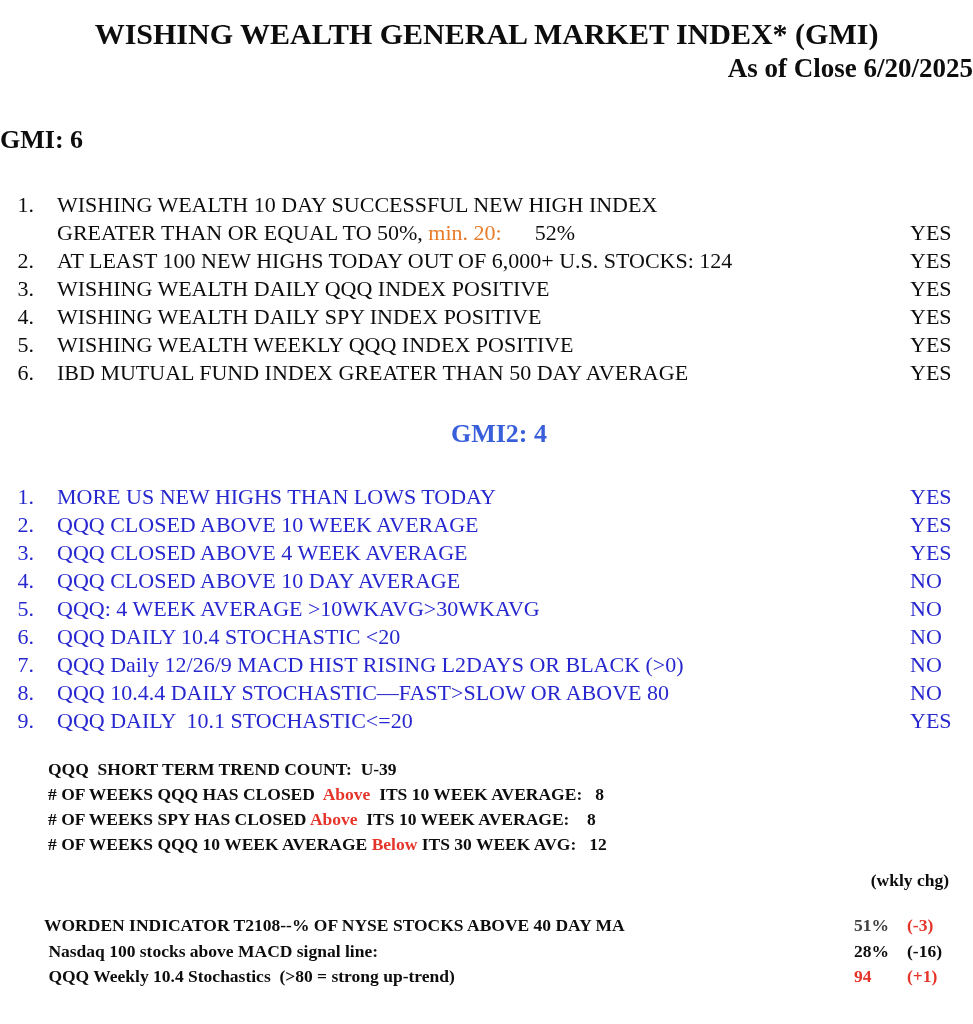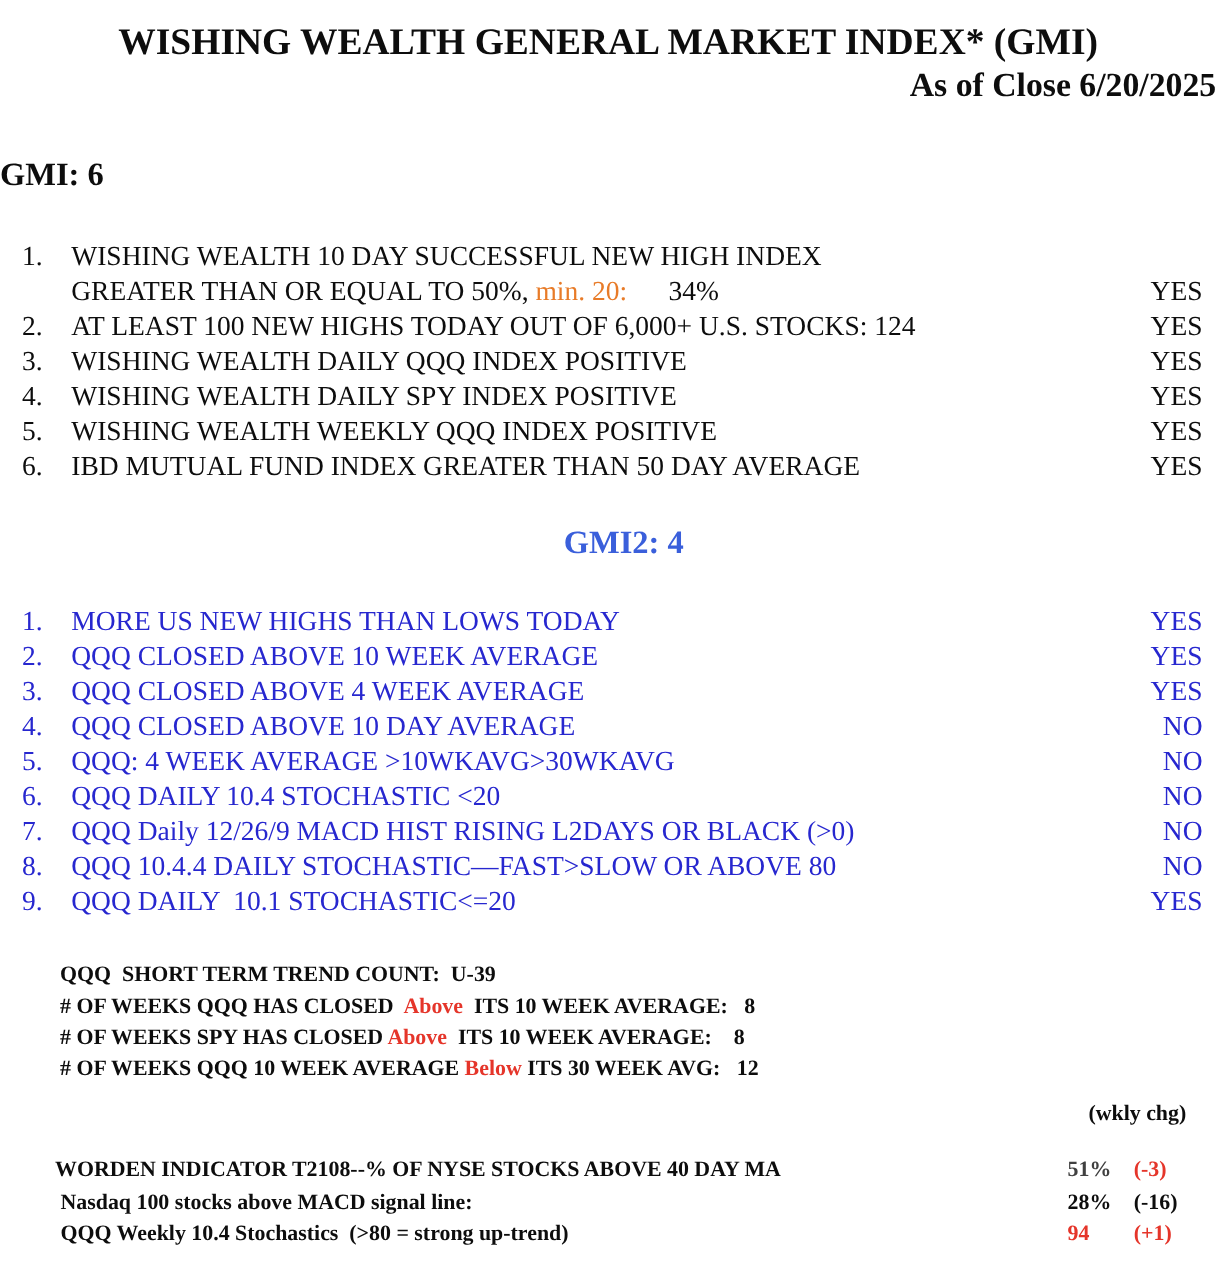--- a/index.html
+++ b/index.html
@@ -17,23 +17,23 @@
   }
   .title{text-align:center;font-weight:bold;font-size:30px;line-height:36px;}
   .subtitle{text-align:right;font-weight:bold;font-size:27px;line-height:33px;}
   .gmi-heading{text-align:left;font-weight:bold;font-size:26px;line-height:30px;margin-top:40px;}
   .gmi2-heading{text-align:center;font-weight:bold;font-size:26px;line-height:30px;margin-top:32px;color:var(--blue-head);padding-left:25px;}
   .list{margin-top:36px;padding-right:11px;}
   .list2{margin-top:34px;padding-right:11px;color:var(--blue-list);}
   .row{display:flex;font-size:22px;line-height:28px;}
   .row .num{flex:none;width:34px;text-align:right;}
   .row .txt{flex:1;padding-left:23px;white-space:pre-wrap;}
-  .row .ans{flex:none;min-width:52px;text-align:right;}
+  .row .ans{flex:none;min-width:52px;text-align:left;}
   .footnote{text-align:center;font-weight:bold;font-size:20.5px;line-height:26px;margin-top:28px;}
-  .stats{margin:32px 0 0 48px;font-weight:bold;font-size:17.5px;line-height:25px;}
+  .stats{margin:22px 0 0 48px;font-weight:bold;font-size:17.5px;line-height:25px;}
   .stat-line{white-space:pre-wrap;}
   .wkly{font-weight:bold;font-size:17.5px;text-align:right;padding-right:24px;margin-top:13px;}
   .indicators{margin-top:22px;font-weight:bold;font-size:17.5px;line-height:25.5px;}
   .ind-row{display:flex;}
   .ind-label{flex:1;padding-left:44px;white-space:pre-wrap;}
   .ind-value{flex:none;width:53px;}
   .ind-change{flex:none;width:66px;}
 </style>
 </head>
 <body>
@@ -44,21 +44,21 @@
 
   <div class="gmi-heading">GMI: 6</div>
   <div class="list" id="gmi-list">
       <div class="row">
         <span class="num">1.</span>
         <span class="txt"><span>WISHING WEALTH 10 DAY SUCCESSFUL NEW HIGH INDEX</span></span>
         <span class="ans"></span>
       </div>
       <div class="row">
         <span class="num"></span>
-        <span class="txt"><span>GREATER THAN OR EQUAL TO 50%, </span><span style="color: rgb(232, 123, 40);">min. 20:</span><span>      34%</span></span>
+        <span class="txt"><span>GREATER THAN OR EQUAL TO 50%, </span><span style="color: rgb(232, 123, 40);">min. 20:</span><span>      52%</span></span>
         <span class="ans">YES</span>
       </div>
       <div class="row">
         <span class="num">2.</span>
         <span class="txt"><span>AT LEAST 100 NEW HIGHS TODAY OUT OF 6,000+ U.S. STOCKS: 124</span></span>
         <span class="ans">YES</span>
       </div>
       <div class="row">
         <span class="num">3.</span>
         <span class="txt"><span>WISHING WEALTH DAILY QQQ INDEX POSITIVE</span></span>

